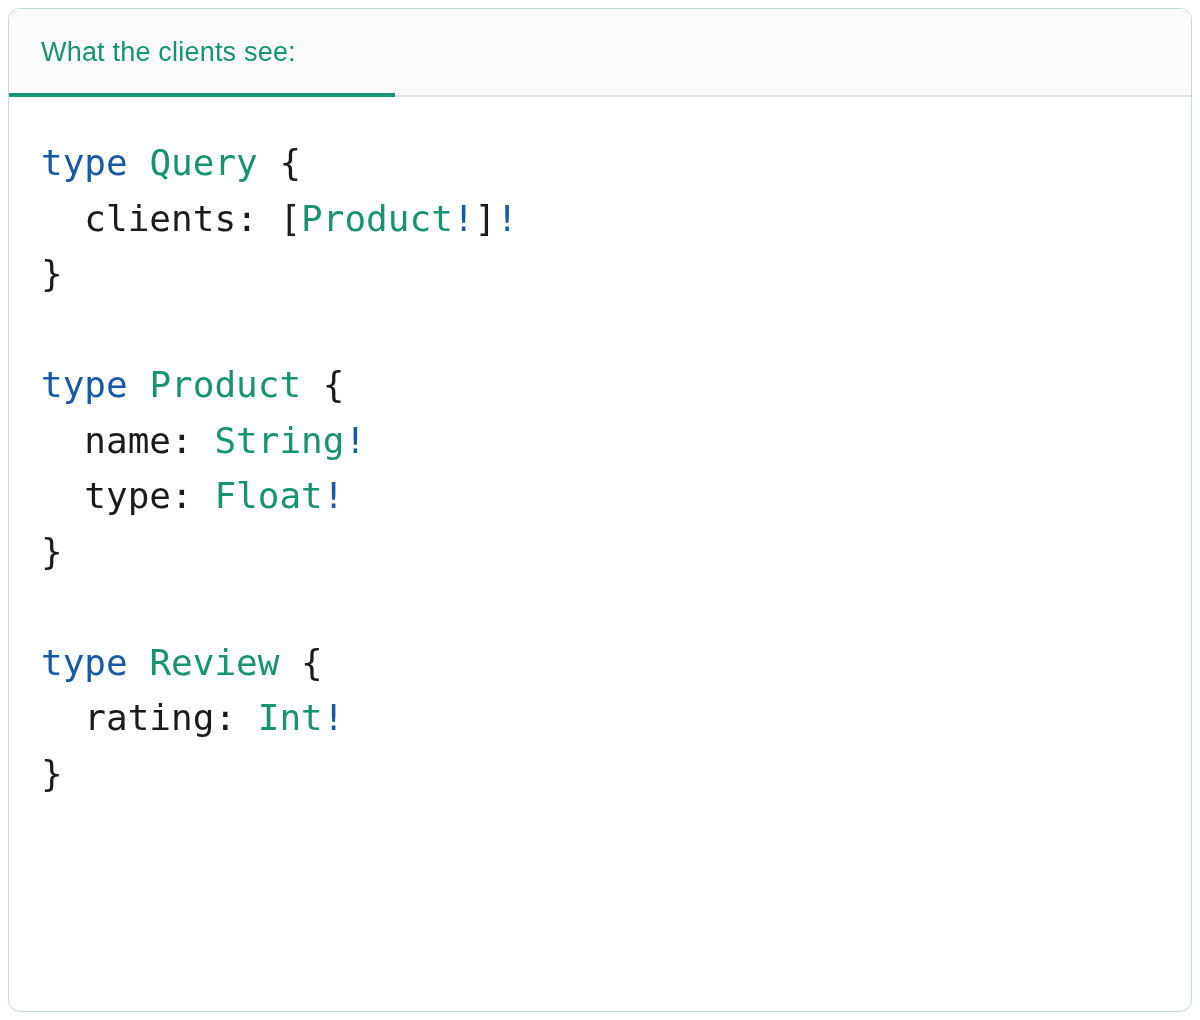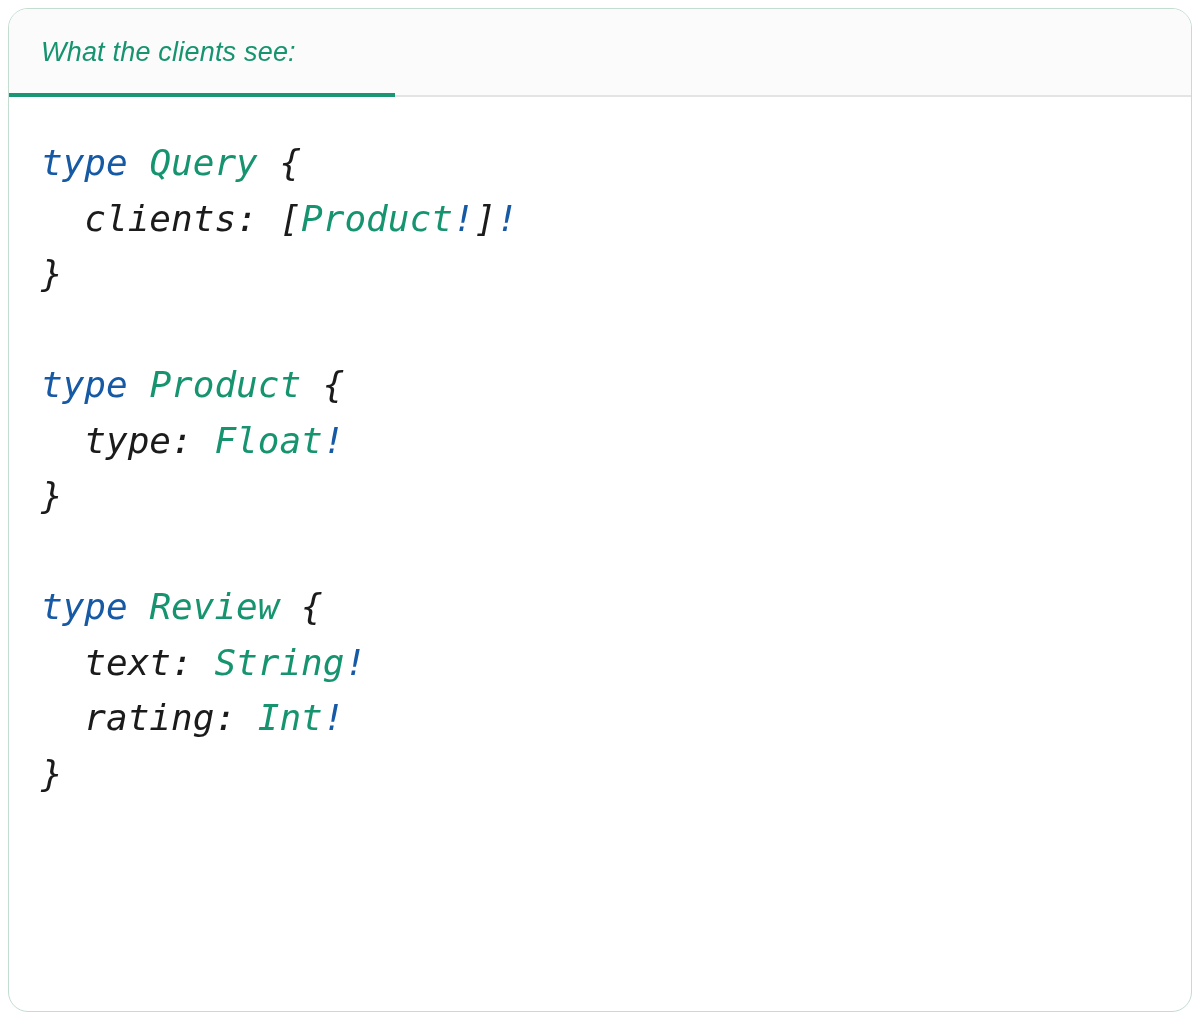--- a/index.html
+++ b/index.html
@@ -17,23 +17,22 @@
     height: 1020px;
     background: #ffffff;
     font-family: "Liberation Sans", sans-serif;
     overflow: hidden;
   }
   .card {
     position: absolute;
     left: 8px; top: 8px; right: 8px; bottom: 8px;
     background: var(--code-bg);
     border: 1.5px solid var(--card-border);
-    border-radius: 20px;
+    border-radius: 12px;
     overflow: hidden;
-    font-style: italic;
   }
   .tab-strip {
     position: relative;
     height: 88px;
     background: var(--tab-bg);
     border-bottom: 2px solid var(--divider);
     display: flex;
     align-items: center;
     padding-left: 32px;
   }
@@ -75,21 +74,21 @@
   <div class="tab-strip">
     <span class="tab-label">What the clients see:</span>
     <div class="tab-underline"></div>
   </div>
   <div class="code-area" id="code-root">
       <div class="code-line"><span class="tok-keyword">type </span><span class="tok-typename">Query</span><span class="tok-plain"> {</span></div>
       <div class="code-line"><span class="tok-plain">  clients: [</span><span class="tok-typename">Product</span><span class="tok-bang">!</span><span class="tok-plain">]</span><span class="tok-bang">!</span></div>
       <div class="code-line"><span class="tok-plain">}</span></div>
       <div class="code-line">&nbsp;</div>
       <div class="code-line"><span class="tok-keyword">type </span><span class="tok-typename">Product</span><span class="tok-plain"> {</span></div>
+      <div class="code-line"><span class="tok-plain">  name: </span><span class="tok-typename">String</span><span class="tok-bang">!</span></div>
       <div class="code-line"><span class="tok-plain">  type: </span><span class="tok-typename">Float</span><span class="tok-bang">!</span></div>
       <div class="code-line"><span class="tok-plain">}</span></div>
       <div class="code-line">&nbsp;</div>
       <div class="code-line"><span class="tok-keyword">type </span><span class="tok-typename">Review</span><span class="tok-plain"> {</span></div>
-      <div class="code-line"><span class="tok-plain">  text: </span><span class="tok-typename">String</span><span class="tok-bang">!</span></div>
       <div class="code-line"><span class="tok-plain">  rating: </span><span class="tok-typename">Int</span><span class="tok-bang">!</span></div>
       <div class="code-line"><span class="tok-plain">}</span></div>
     </div>
 </div>
 
 </body></html>

